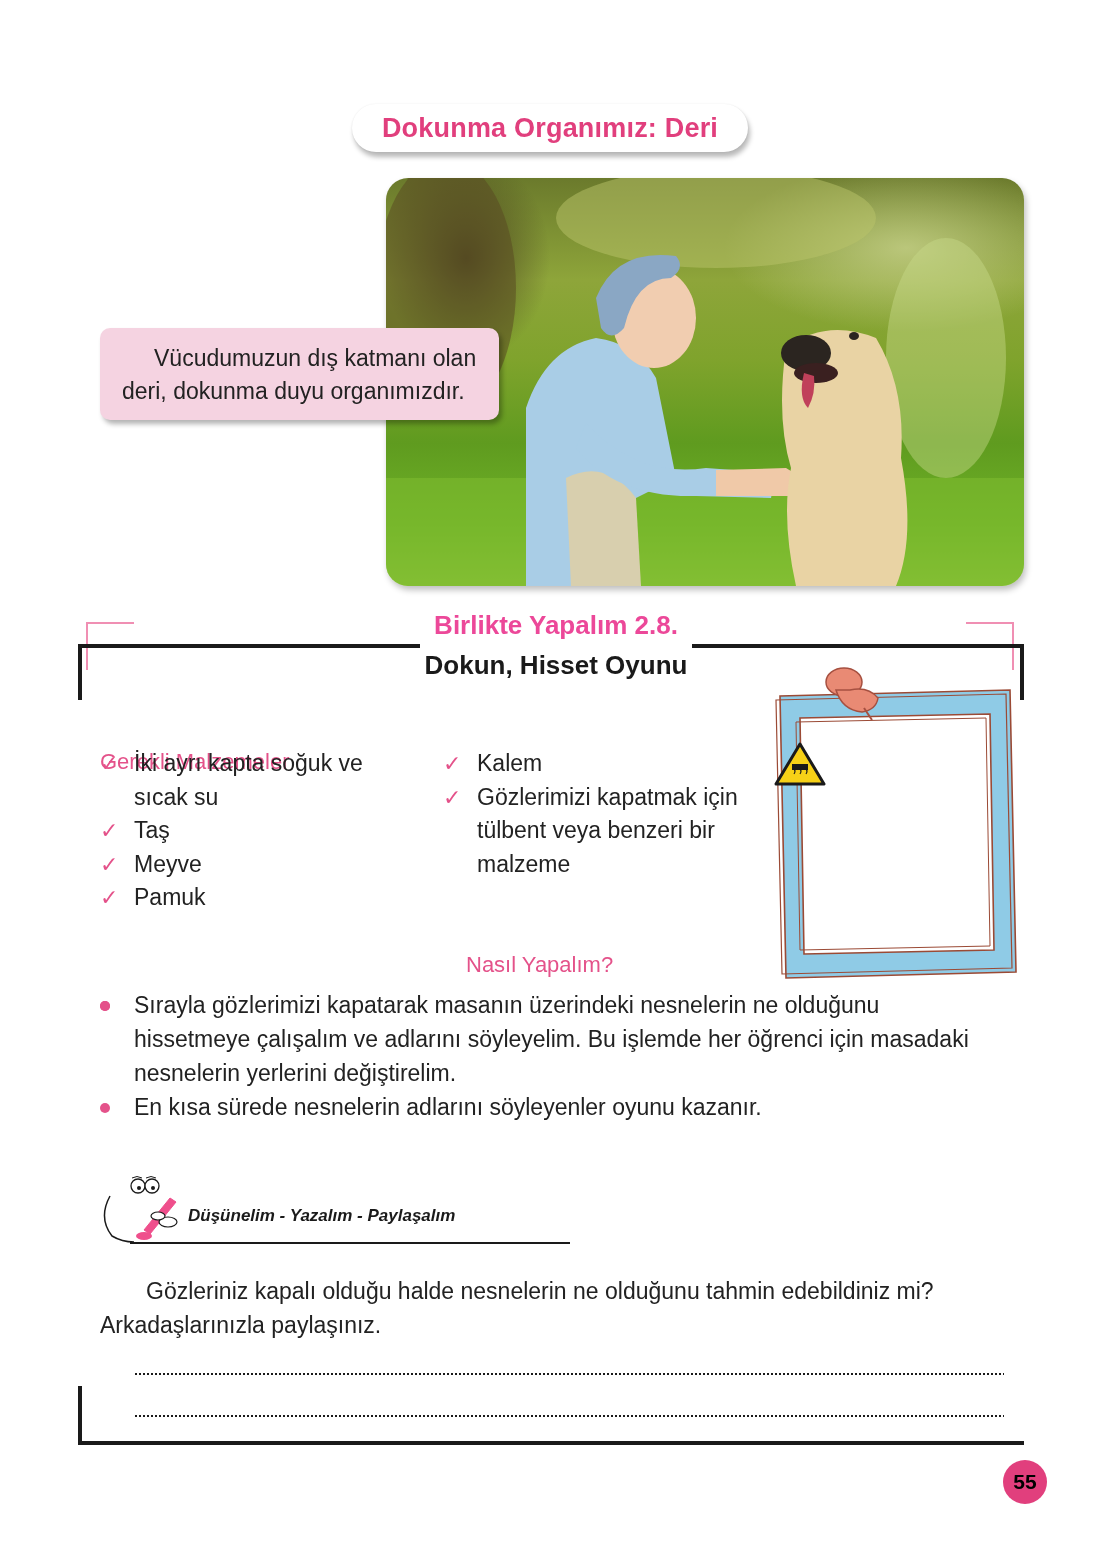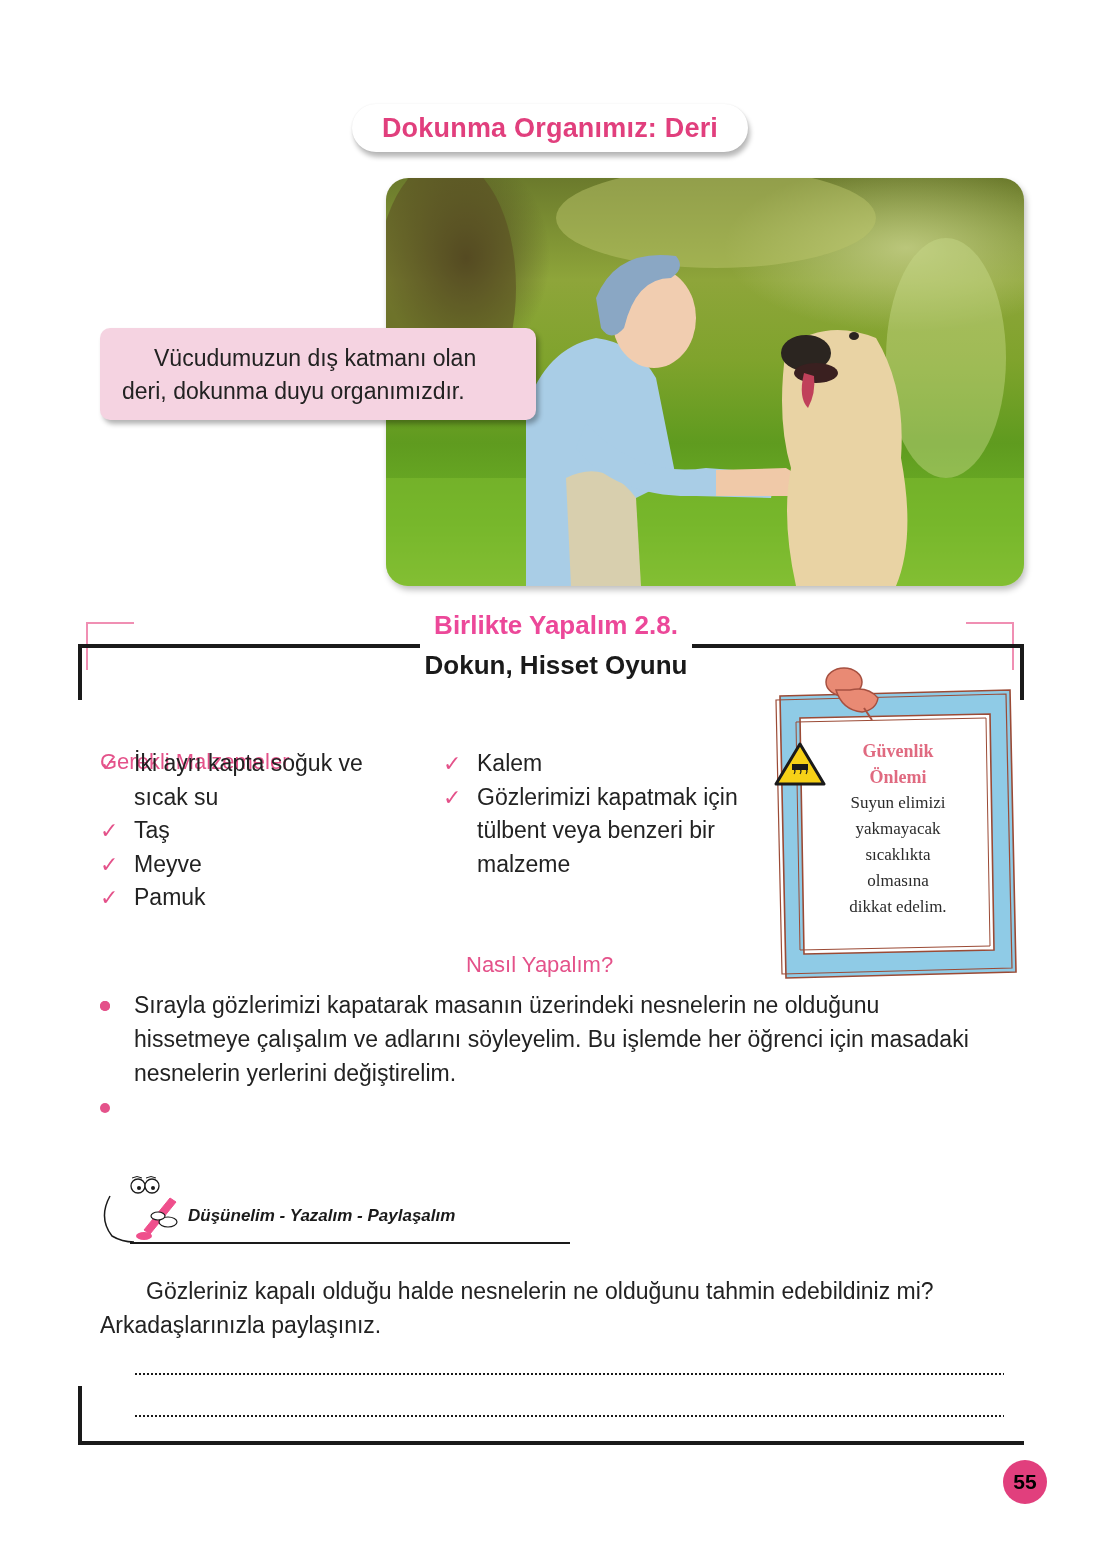--- a/index.html
+++ b/index.html
@@ -23,21 +23,21 @@
     box-shadow: 2px 4px 6px rgba(0,0,0,0.25);
     background:
       radial-gradient(ellipse 120px 150px at 80px 80px, rgba(70,60,30,0.85), rgba(70,60,30,0) 70%),
       radial-gradient(ellipse 260px 120px at 520px 70px, rgba(200,210,140,0.8), rgba(200,210,140,0) 70%),
       linear-gradient(180deg, #6b7a2c 0%, #8ea53a 25%, #7fa32c 45%, #5f9b1f 65%, #6fb227 85%, #8cc43a 100%);
   }
   .photo svg { position:absolute; left:0; top:0; }
 
   
   .info-box {
-    left:100px; top:328px; width:436px; height:92px;
+    left:100px; top:328px; width:399px; height:92px;
     background:#f5d3e1; border-radius:10px;
     box-shadow: 3px 4px 5px rgba(0,0,0,0.3);
     padding:14px 22px 0 22px;
     font-size:23px; line-height:33px; color:#222;
   }
   .info-box p { text-indent:32px; }
 
   
   .pink-bracket-l { left:86px; top:622px; width:48px; height:48px; border-top:2px solid #f08fb3; border-left:2px solid #f08fb3; }
   .pink-bracket-r { left:966px; top:622px; width:48px; height:48px; border-top:2px solid #f08fb3; border-right:2px solid #f08fb3; }
@@ -158,36 +158,27 @@
       <ellipse cx="72" cy="22" rx="18" ry="14" fill="#e98a74" stroke="#a65040" stroke-width="1.5"></ellipse>
       <path d="M64 30 Q70 50 90 52 Q104 50 106 38 Q96 26 78 30 Z" fill="#e98a74" stroke="#a65040" stroke-width="1.5"></path>
       <line x1="92" y1="48" x2="100" y2="60" stroke="#a65040" stroke-width="2"></line>
     </g>
     <g>
       <polygon points="4,124 28,84 52,124" fill="#f7d117" stroke="#1a1a1a" stroke-width="3" stroke-linejoin="round"></polygon>
       <rect x="20" y="104" width="16" height="6" fill="#1a1a1a"></rect>
       <path d="M22 114 q2 -3 0 -5 M28 114 q2 -3 0 -5 M34 114 q2 -3 0 -5" stroke="#1a1a1a" stroke-width="1.2" fill="none"></path>
     </g>
   </svg>
-  <div class="safety-text">
-    <div class="safety-title">Güvenlik</div>
-    <div class="safety-title">Önlemi</div>
-    <div class="safety-body">Suyun elimizi</div>
-    <div class="safety-body">yakmayacak</div>
-    <div class="safety-body">sıcaklıkta</div>
-    <div class="safety-body">olmasına</div>
-    <div class="safety-body">dikkat edelim.</div>
-  </div>
 </div>
 
 <div class="abs how-head">Nasıl Yapalım?</div>
 <div class="abs steps">
   <div class="step"><span class="dot"></span></div>
   <div class="step"><span class="dot"></span><span>Sırayla gözlerimizi kapatarak masanın üzerindeki nesnelerin ne olduğunu hissetmeye çalışalım ve adlarını söyleyelim. Bu işlemde her öğrenci için masadaki nesnelerin yerlerini değiştirelim.</span></div>
-  <div class="step"><span class="dot"></span></div>
+  <div class="step"><span class="dot"></span><span>En kısa sürede nesnelerin adlarını söyleyenler oyunu kazanır.</span></div>
 </div>
 
 <svg class="abs tws-icon" viewBox="0 0 90 70">
   <path d="M12 20 Q0 42 14 60 Q24 66 36 66" fill="none" stroke="#1a1a1a" stroke-width="1.5"></path>
   <circle cx="40" cy="10" r="7" fill="#fff" stroke="#1a1a1a" stroke-width="1.3"></circle>
   <circle cx="54" cy="10" r="7" fill="#fff" stroke="#1a1a1a" stroke-width="1.3"></circle>
   <circle cx="41" cy="12" r="2" fill="#1a1a1a"></circle>
   <circle cx="55" cy="12" r="2" fill="#1a1a1a"></circle>
   <path d="M34 2 q5 -3 10 0 M48 2 q5 -3 10 0" stroke="#1a1a1a" stroke-width="1" fill="none"></path>
   <path d="M46 54 L72 22 L78 26 L52 58 Z" fill="#ef4f8c" stroke="#ef4f8c" stroke-width="1"></path>

